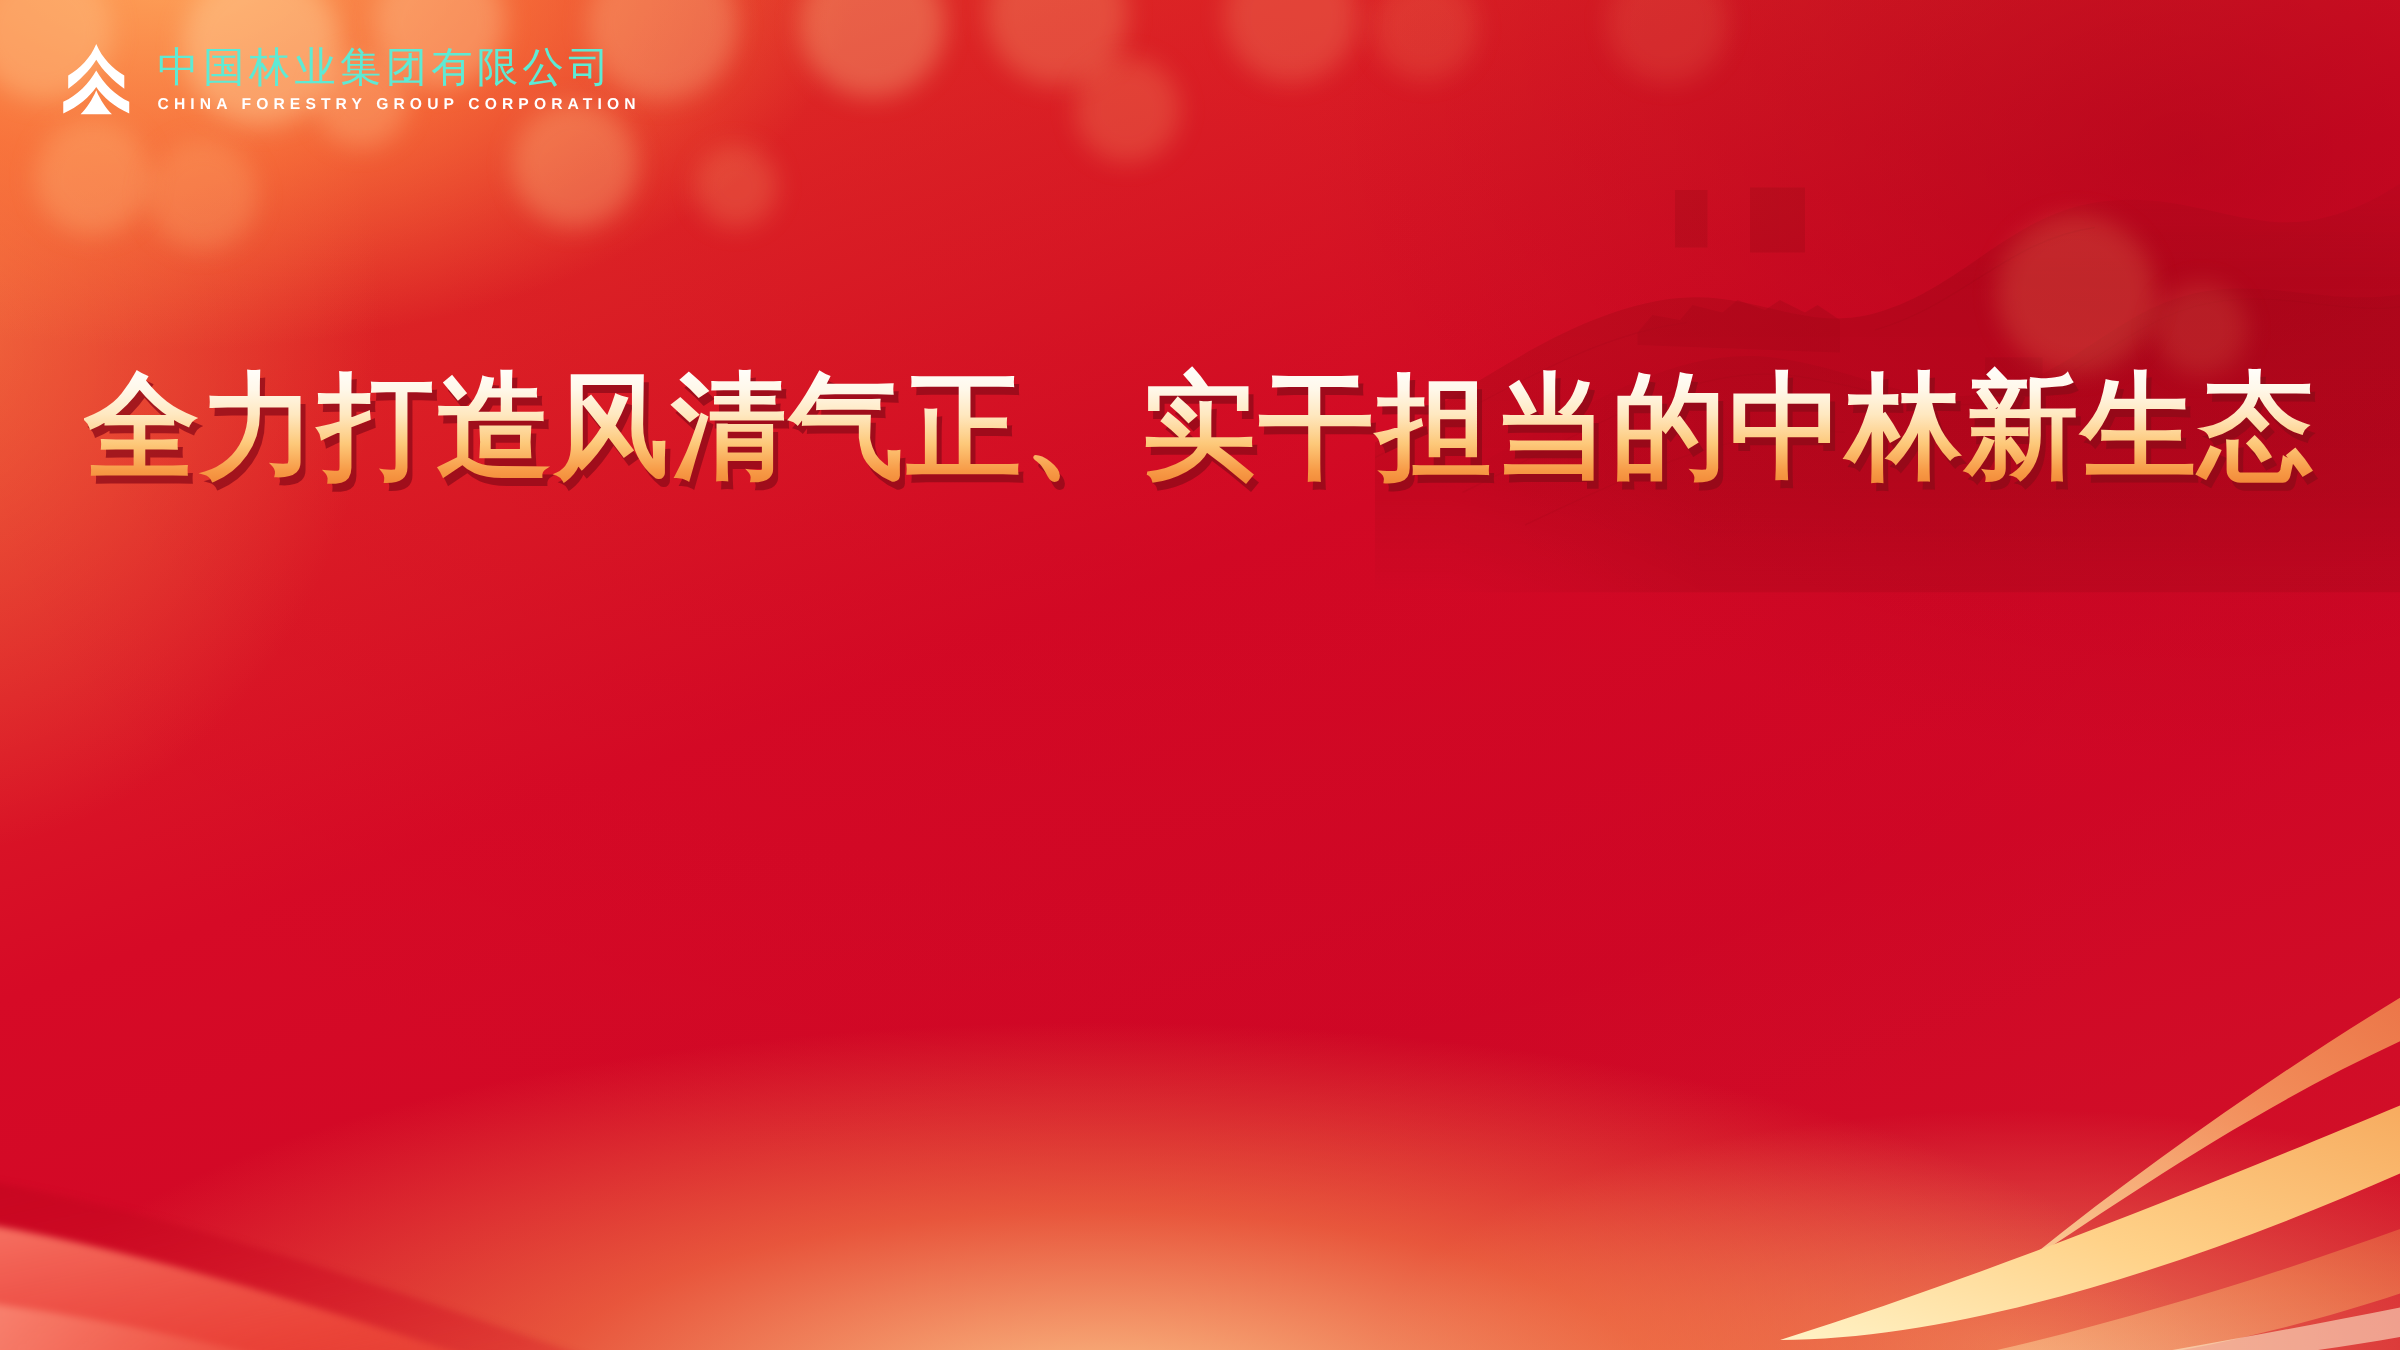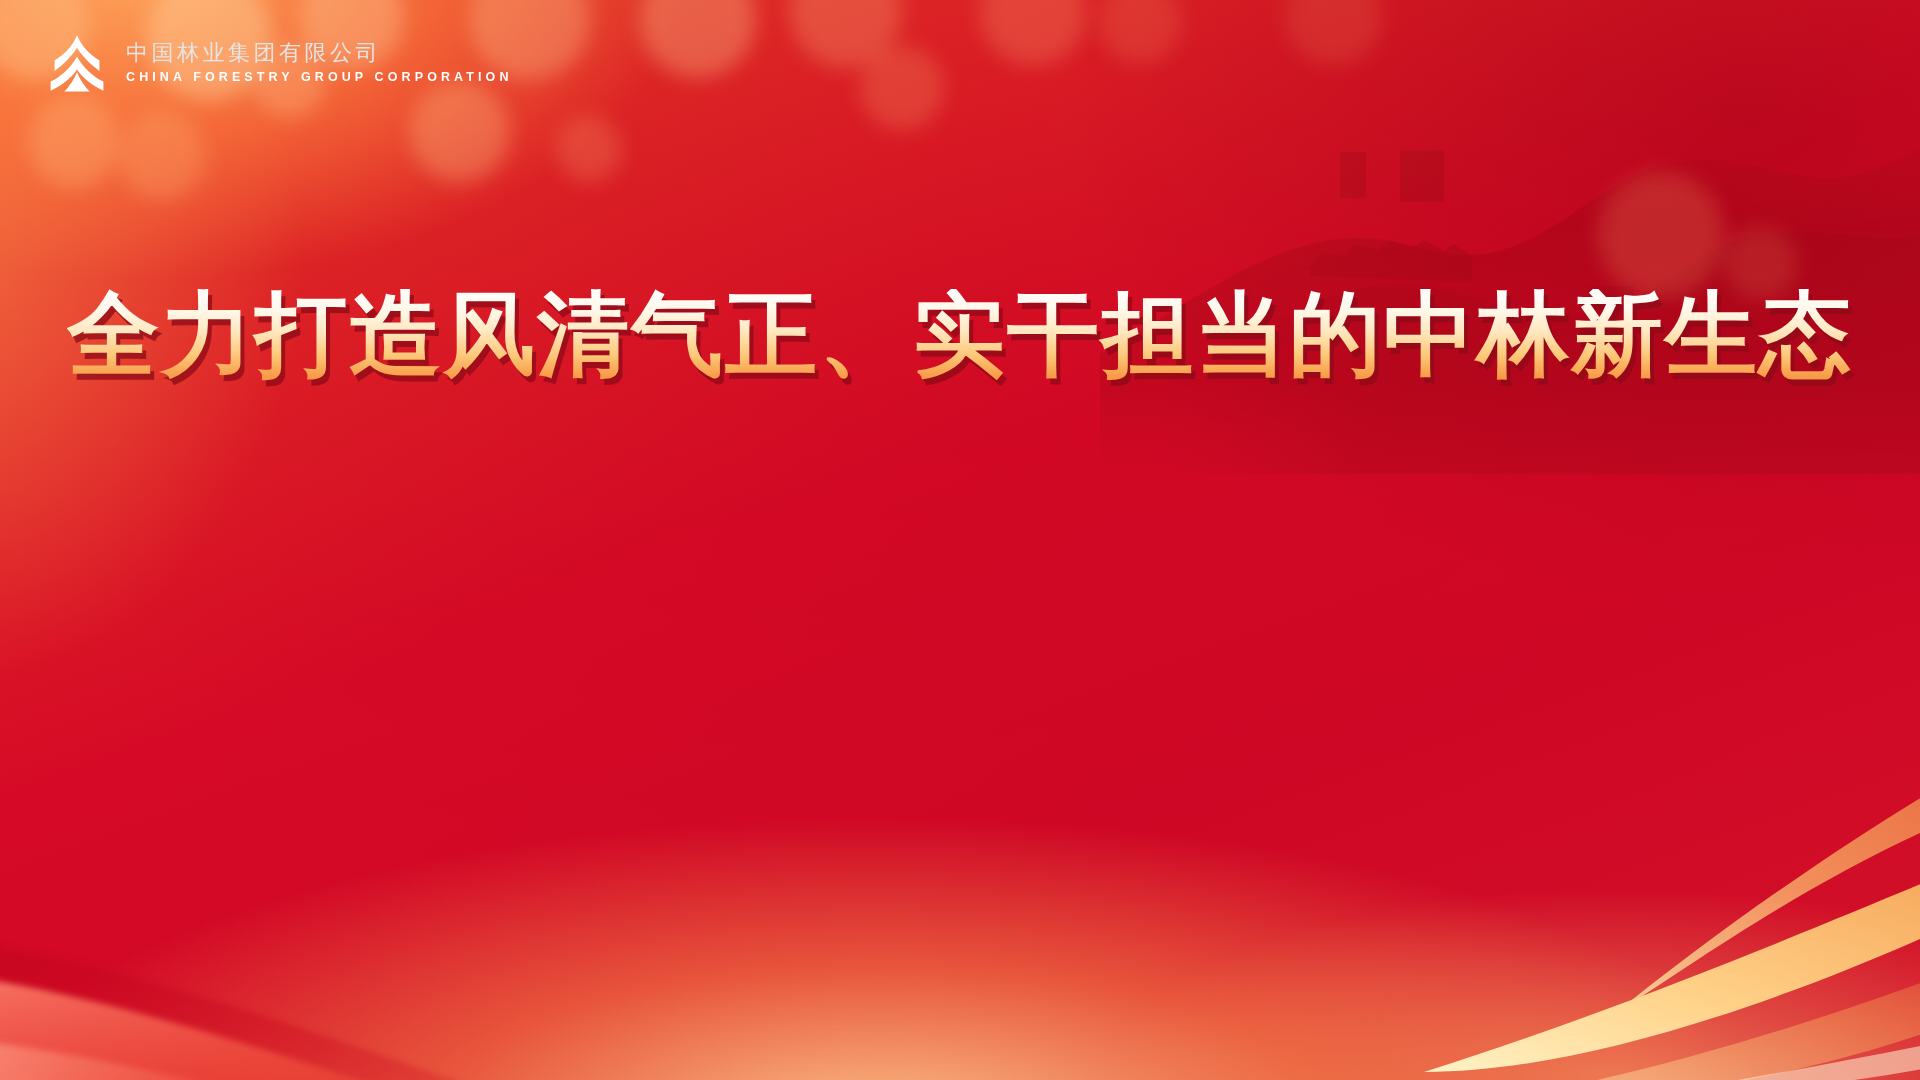--- a/index.html
+++ b/index.html
@@ -89,38 +89,38 @@
   
   .logo{
     position:absolute;left:44px;top:30px;
     display:flex;align-items:center;gap:16px;
     z-index:8;
   }
   .logo-mark{width:66px;height:66px;flex:0 0 66px;}
   .logo-mark svg{display:block;width:100%;height:100%;}
   .logo-text{display:flex;flex-direction:column;gap:3px;padding-top:2px;}
   .logo-cn{
-    color:#e5e5e5;font-size:22px;line-height:1.12;
+    color:#5eead4;font-size:33px;line-height:1.12;
     letter-spacing:3.5px;font-weight:400;white-space:nowrap;
-    font-family:Liberation Mono, monospace;
+    font-family:Liberation Serif, serif;
   }
   .logo-en{
     color:#fff;font-size:12.5px;line-height:1.1;
     letter-spacing:4.1px;font-weight:700;white-space:nowrap;
   }
 
   
   .headline{
     position:absolute;left:0;right:0;top:296px;
     z-index:9;
     display:flex;flex-direction:column;align-items:center;gap:34px;
   }
   .hl-line{
     position:relative;
-    font-family:Liberation Mono, monospace;
+    font-family:Liberation Serif, serif;
     font-weight:700;
     font-size:92px;
     line-height:1.0;
     letter-spacing:2px;
     white-space:nowrap;
   }
   
   .hl-shadow{
     position:absolute;left:4px;top:6px;
     color:#8e0a18;

